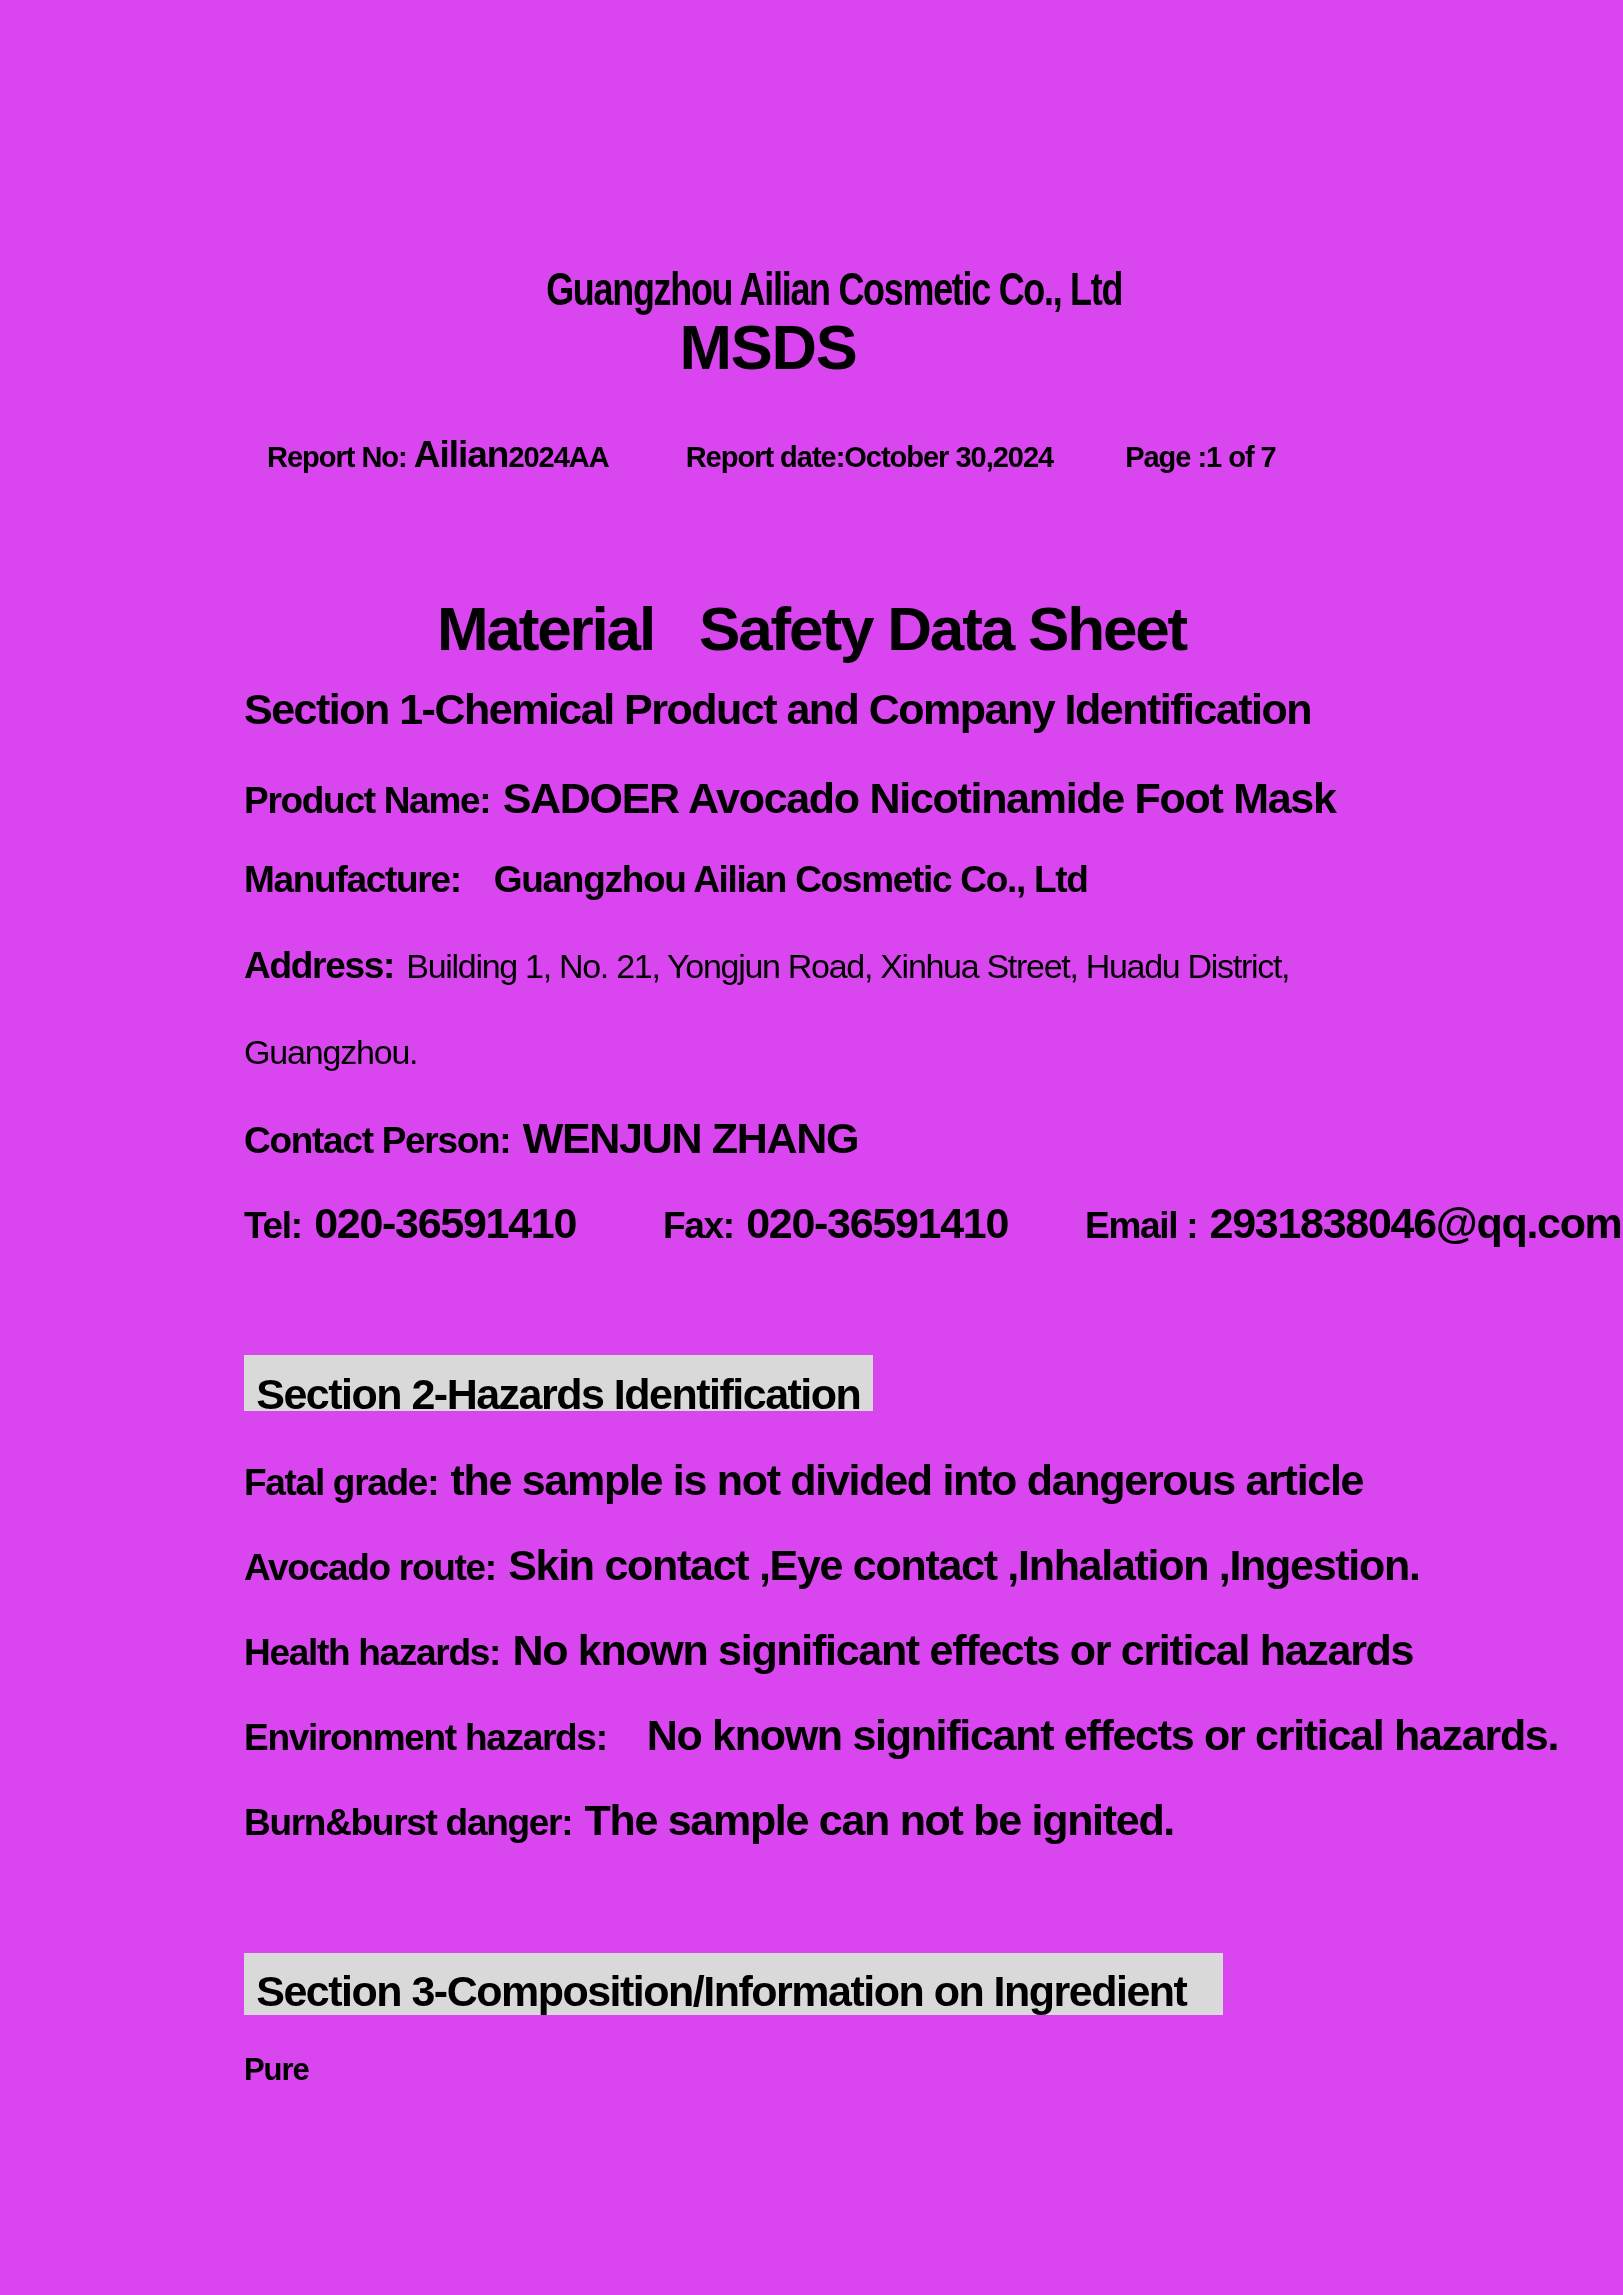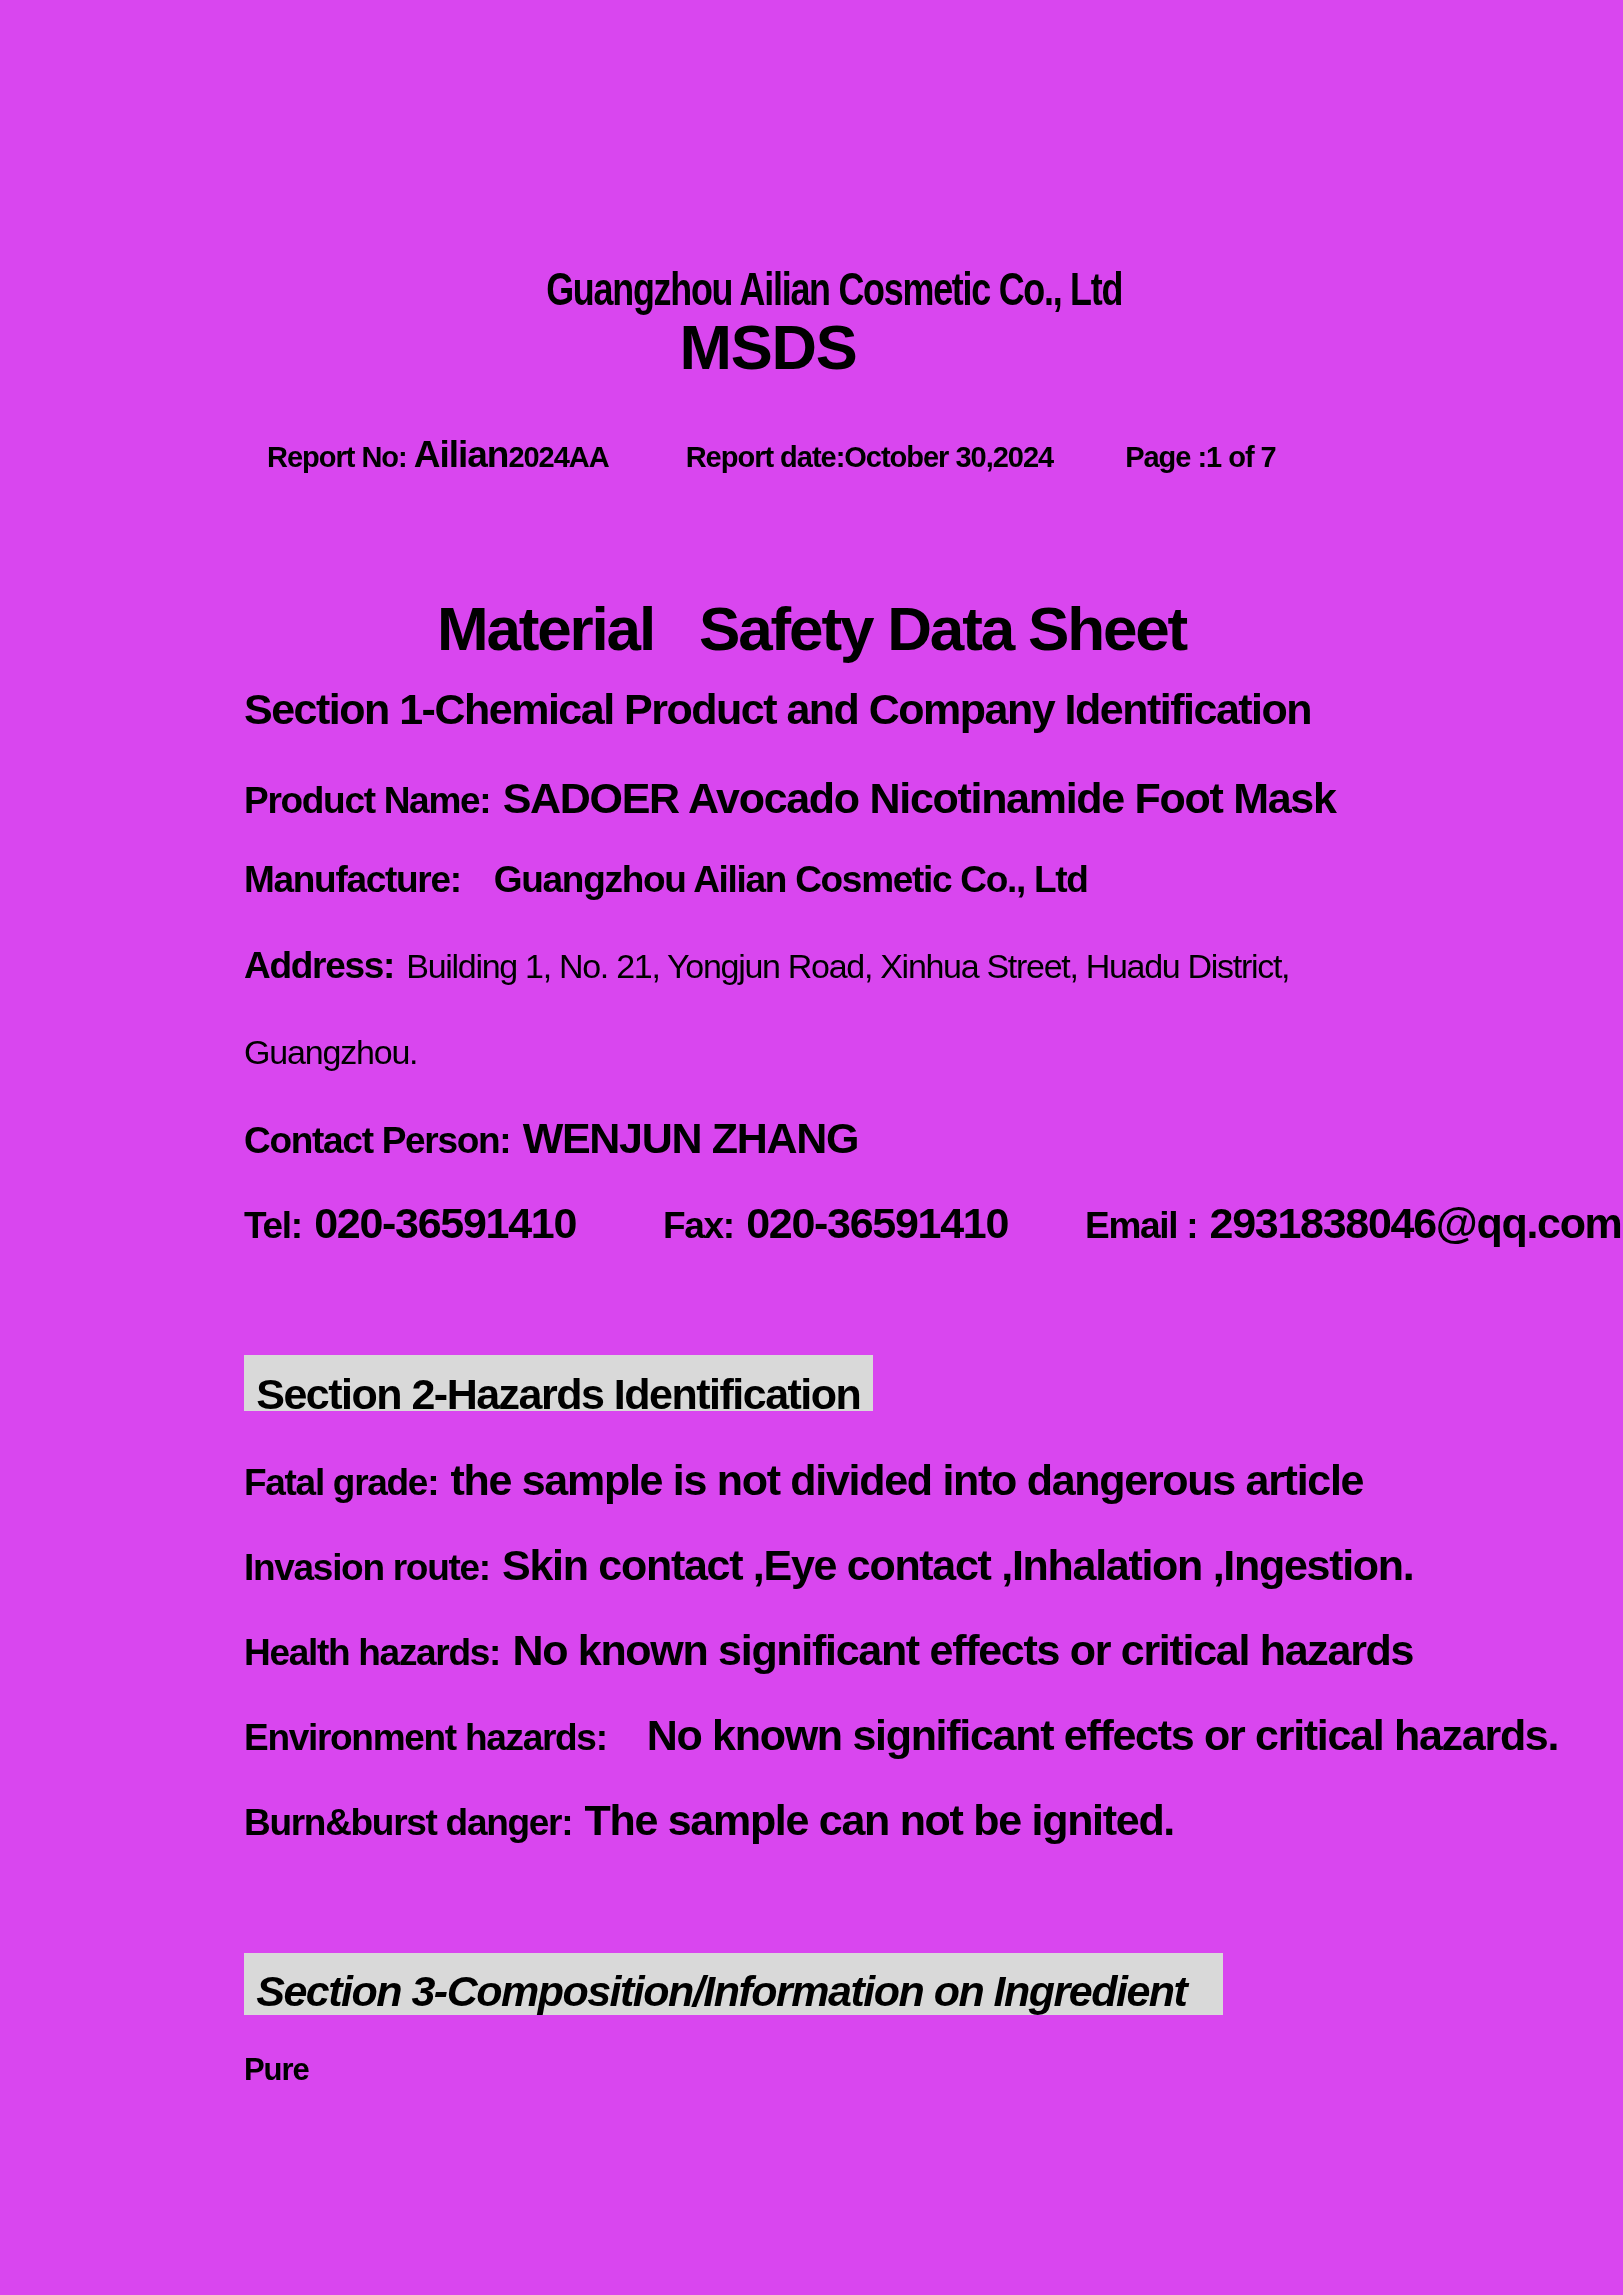--- a/index.html
+++ b/index.html
@@ -36,21 +36,21 @@
   .sec-heading{font-size:43px;font-weight:700;letter-spacing:-0.035em;}
   .s1{top:688px;left:244px;}
   .bar{
     position:absolute;left:244px;
     background:#d9d9d9;
     box-sizing:border-box;
     padding:10.2px 0 0 3.1px;
     white-space:pre;line-height:1;
   }
   .bar2{top:1355px;width:629px;height:56px;}
-  .bar3{top:1953px;width:979px;height:62px;padding-top:9.2px;font-style:italic;}
+  .bar3{top:1953px;width:979px;height:62px;padding-top:9.2px;}
   
   .field{font-size:37px;}
   .lbl{font-weight:700;font-size:37px;}
   .val{font-weight:700;font-size:43px;margin-left:12.3px;margin-top:44px;}
   .val-lg{font-weight:400;font-size:34px;margin-left:12.3px;}
   .val-bold{font-weight:700;font-size:37px;margin-left:33px;}
   .val-env{margin-left:40px;}
   .faxlbl{margin-left:87px;}
   .emaillbl{margin-left:77px;}
   .f-product{top:777px;left:244px;}
@@ -94,21 +94,21 @@
   <div class="line field f-contact"><span class="lbl">Contact Person:</span><span class="val">WENJUN ZHANG</span></div>
 
   <div class="line field f-tel"><span class="lbl">Tel:</span><span class="val">020-36591410</span><span class="lbl faxlbl">Fax:</span><span class="val">020-36591410</span><span class="lbl emaillbl">Email :</span><span class="val">2931838046@qq.com</span></div>
 
   <div class="bar bar2">
     <span class="sec-heading">Section 2-Hazards Identification</span>
   </div>
 
   <div class="line field f-fatal"><span class="lbl">Fatal grade:</span><span class="val">the sample is not divided into dangerous article</span></div>
 
-  <div class="line field f-invasion"><span class="lbl">Invasion route:</span><span class="val">Skin contact ,Eye contact ,Inhalation ,Ingestion.</span></div>
+  <div class="line field f-invasion"><span class="lbl">Avocado route:</span><span class="val">Skin contact ,Eye contact ,Inhalation ,Ingestion.</span></div>
 
   <div class="line field f-health"><span class="lbl">Health hazards:</span><span class="val">No known significant effects or critical hazards</span></div>
 
   <div class="line field f-environment"><span class="lbl">Environment hazards:</span><span class="val val-env">No known significant effects or critical hazards.</span></div>
 
   <div class="line field f-burn"><span class="lbl">Burn&amp;burst danger:</span><span class="val">The sample can not be ignited.</span></div>
 
   <div class="bar bar3">
     <span class="sec-heading">Section 3-Composition/Information on Ingredient</span>
   </div>

